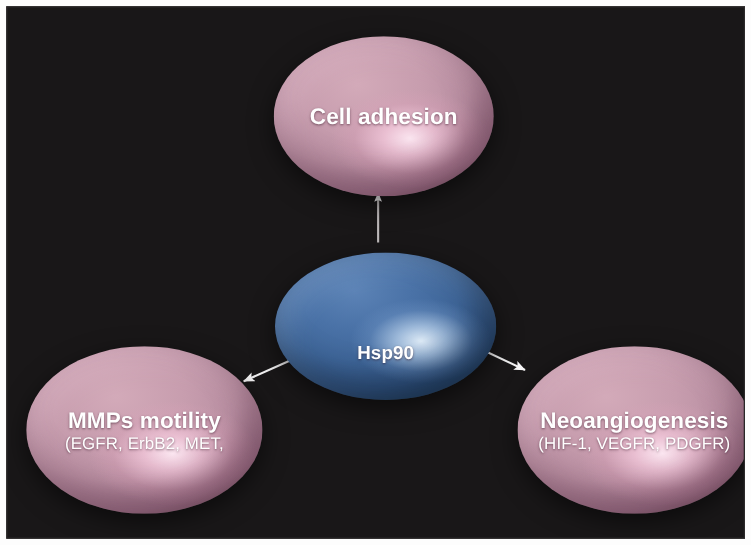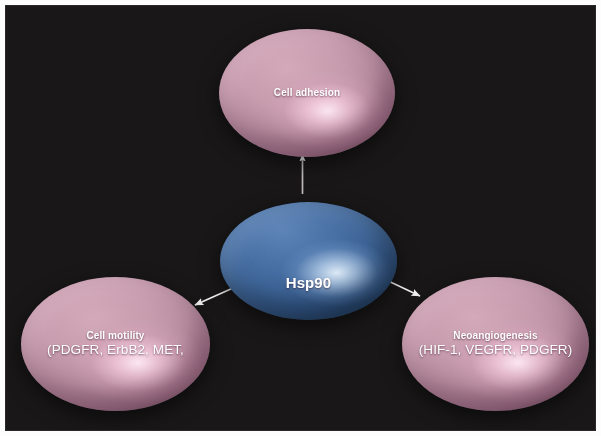--- a/index.html
+++ b/index.html
@@ -85,21 +85,21 @@
       inset 8px 10px 22px rgba(215,235,255,0.20),
       0 6px 20px rgba(0,0,0,0.55);
   }
 
   .line {
     line-height: 1.16;
     white-space: nowrap;
   }
   .line-title {
     font-weight: bold;
-    font-size: 10px;
+    font-size: 18px;
     letter-spacing: 0.1px;
   }
   .line-sub {
     font-weight: normal;
     font-size: 13.5px;
     letter-spacing: 0.1px;
   }
 
   
   #node-cell-adhesion {
@@ -107,21 +107,21 @@
   }
   #node-hsp90 {
     left: 214px; top: 196px; width: 177px; height: 118px;
   }
   #node-hsp90 .line-title { font-size: 15px; margin-top: 44px; }
 
   #node-cell-motility {
     left: 15px; top: 271px; width: 189px; height: 134px;
   }
   #node-neoangiogenesis {
-    left: 396px; top: 271px; width: 187px; height: 134px;
+    left: 408px; top: 271px; width: 187px; height: 134px;
   }
 
   
   #arrow-layer {
     position: absolute;
     left: 0; top: 0;
     width: 591px; height: 426px;
     pointer-events: none;
   }
 </style>
@@ -156,22 +156,22 @@
 
     <div class="node node-pink" id="node-cell-adhesion">
       <div class="line line-title">Cell adhesion</div>
     </div>
 
     <div class="node node-blue" id="node-hsp90">
       <div class="line line-title">Hsp90</div>
     </div>
 
     <div class="node node-pink" id="node-cell-motility">
-      <div class="line line-title">Cell motility</div>
-      <div class="line line-sub">(PDGFR, ErbB2, MET,</div>
+      <div class="line line-title">MMPs motility</div>
+      <div class="line line-sub">(EGFR, ErbB2, MET,</div>
     </div>
 
     <div class="node node-pink" id="node-neoangiogenesis">
       <div class="line line-title">Neoangiogenesis</div>
       <div class="line line-sub">(HIF-1, VEGFR, PDGFR)</div>
     </div>
 
   </div>
 </div>
 

